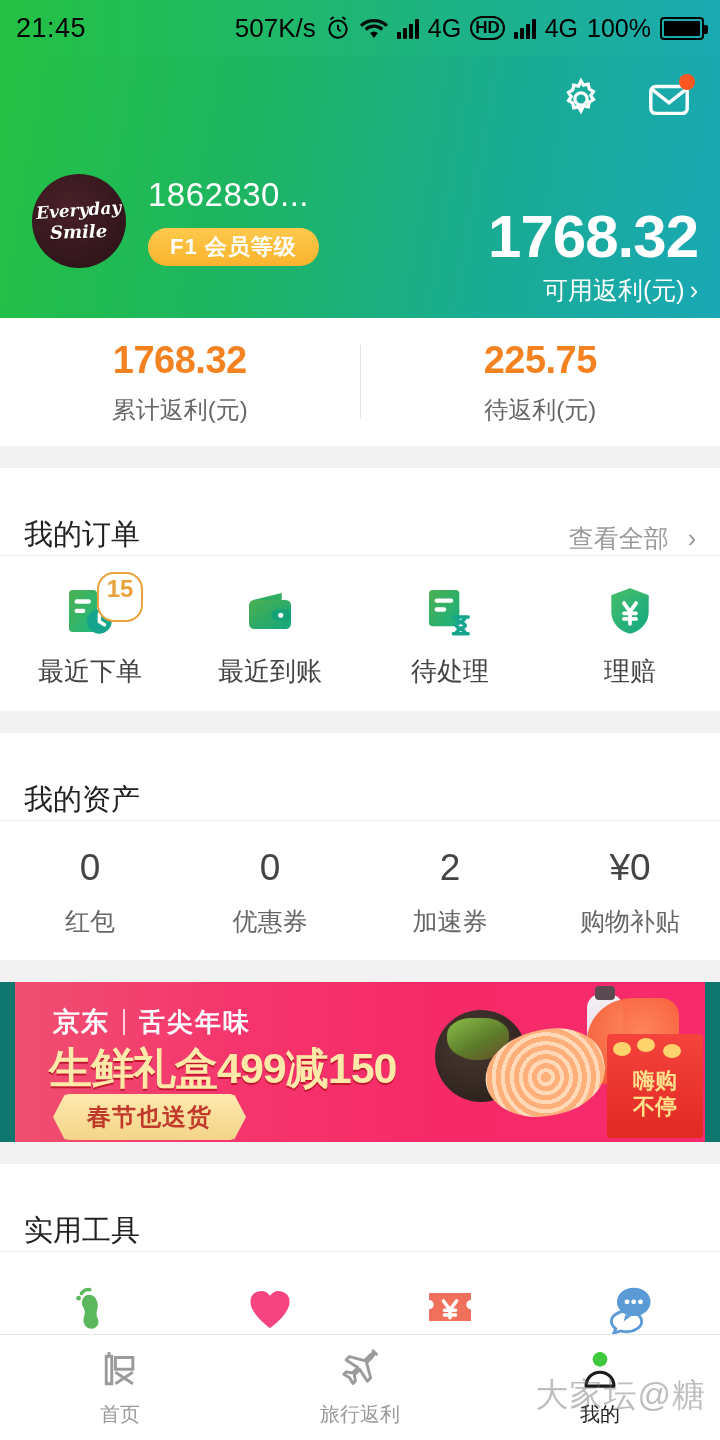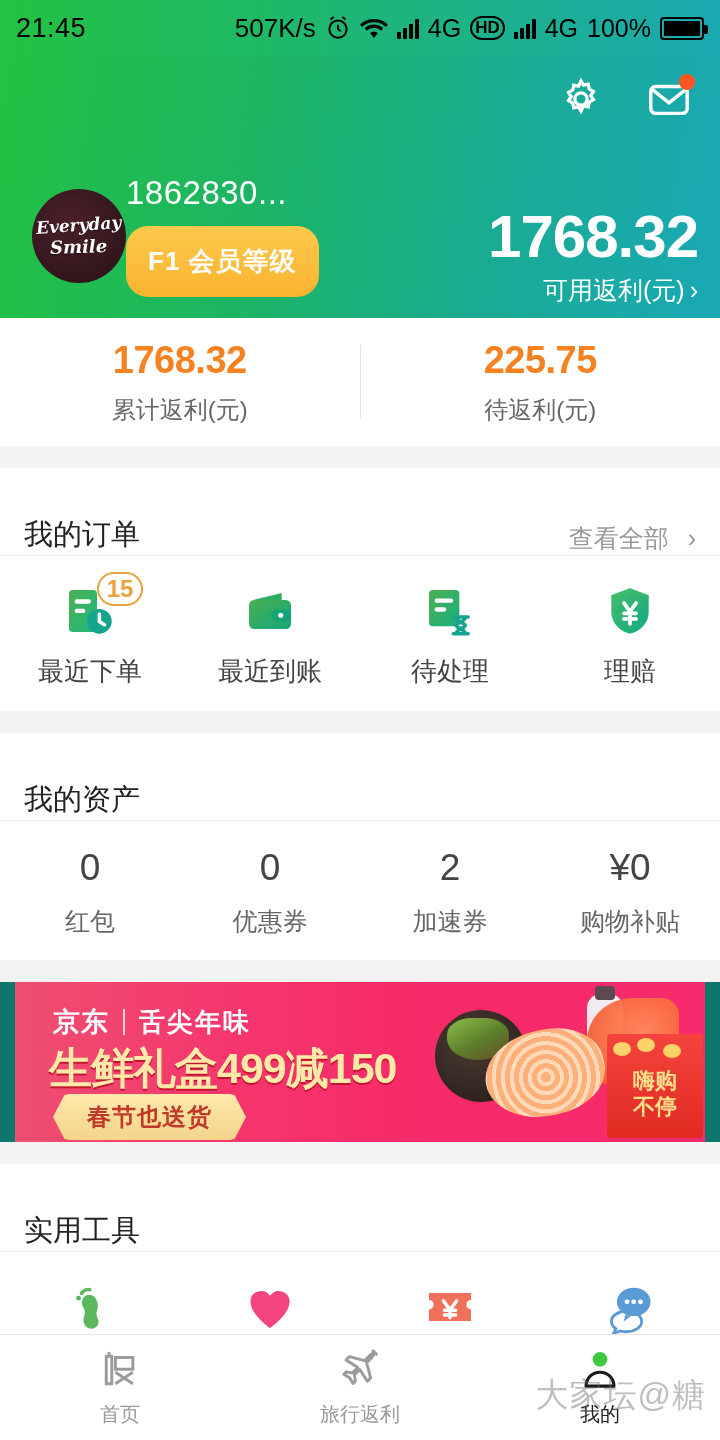--- a/index.html
+++ b/index.html
@@ -50,27 +50,27 @@
 
   .profile{position:absolute;left:32px;top:118px;display:flex;align-items:center;}
   .avatar{
     width:94px;height:94px;border-radius:50%;
     background:radial-gradient(circle at 40% 35%,#4a2028 0%,#32161c 70%,#260f14 100%);
     display:flex;flex-direction:column;align-items:center;justify-content:center;
     color:#fff;overflow:hidden;flex:none;
   }
   .avatar span{font-family:"DejaVu Serif",serif;font-style:italic;font-weight:bold;font-size:17px;line-height:21px;transform:rotate(-4deg);text-shadow:0 1px 1px rgba(0,0,0,.5);}
   .avatar span.l2{font-size:18px;transform:rotate(-2deg);}
-  .pinfo{}
+  .pinfo{margin-left:22px;}
   .uname{color:#fff;font-size:33px;letter-spacing:.5px;}
   .level-pill{
     margin-top:14px;display:inline-block;
     background:linear-gradient(180deg,#ffc94d 0%,#f9b32e 100%);
-    color:#fff;font-size:26px;font-weight:bold;
-    padding:18px 22px;border-radius:22px;letter-spacing:1px;
+    color:#fff;font-size:22px;font-weight:bold;
+    padding:4px 22px;border-radius:22px;letter-spacing:1px;
   }
 
   .balance{position:absolute;right:22px;top:150px;text-align:right;}
   .bal-num{color:#fff;font-size:60px;font-weight:bold;line-height:62px;letter-spacing:-1px;}
   .bal-label{color:#fff;font-size:25px;margin-top:6px;display:flex;align-items:center;justify-content:flex-end;gap:5px;}
   .chev{font-size:25px;}
 
   
   .stats{background:#fff;display:flex;height:128px;align-items:center;}
   .stat{flex:1;text-align:center;}
@@ -89,21 +89,21 @@
   .sec-title{font-size:29px;color:#222;}
   .sec-more{margin-left:auto;color:#999;font-size:25px;display:flex;align-items:center;gap:19px;}
 
   .grid4{display:flex;padding:26px 0 22px;}
   .g-item{flex:1;display:flex;flex-direction:column;align-items:center;cursor:pointer;}
   .g-icon{width:58px;height:58px;position:relative;display:flex;align-items:center;justify-content:center;}
   .g-icon svg{width:56px;height:56px;display:block;}
   .g-label{margin-top:14px;font-size:26px;color:#444;}
   .cnt-badge{
     position:absolute;top:-10px;right:-24px;
-    min-width:46px;height:34px;border-radius:17px;
+    min-width:46px;height:50px;border-radius:17px;
     background:#fff;border:2.5px solid #e8a33d;color:#e8a33d;
     font-size:24px;font-weight:bold;line-height:29px;text-align:center;padding:0 6px;
   }
 
   
   .a-num{font-size:37px;color:#444;font-weight:300;}
   .a-lbl{margin-top:16px;font-size:25px;color:#666;}
 
   
   .banner-wrap{padding:0;background:#0f766e;}

